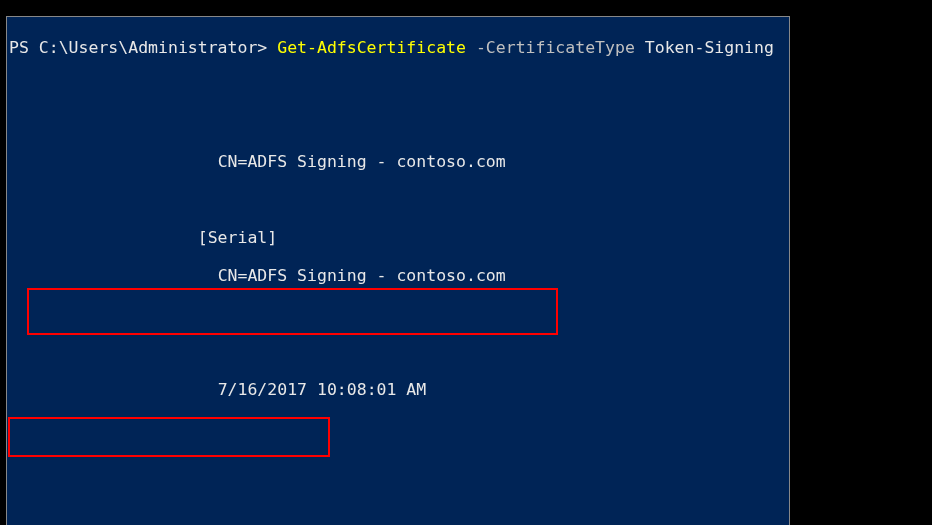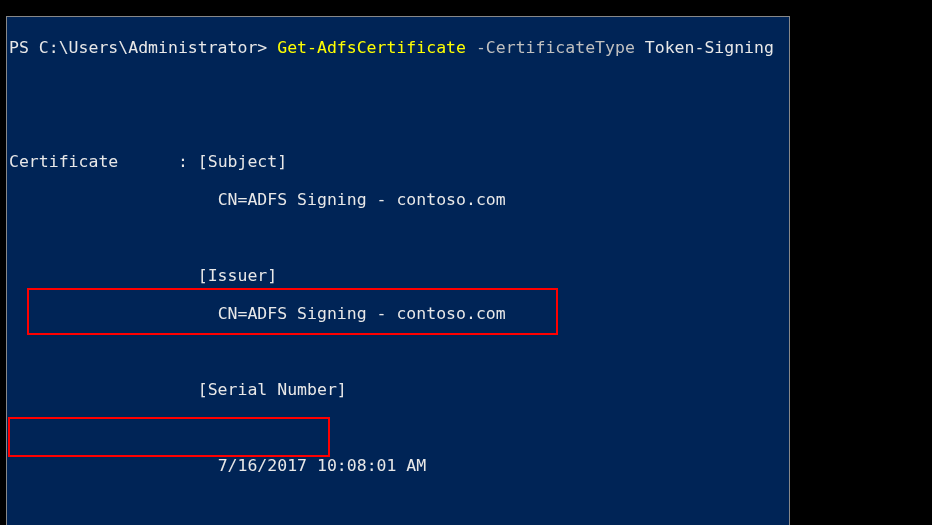--- a/index.html
+++ b/index.html
@@ -39,27 +39,25 @@
     box-sizing: border-box;
   }
 </style>
 </head>
 <body>
 
 <div class="console">
 <div class="line"><span class="prompt">PS C:\Users\Administrator&gt; </span><span class="cmdlet">Get-AdfsCertificate</span><span class="param"> -CertificateType </span><span class="value">Token-Signing</span></div>
 <div class="line"> </div>
 <div class="line"> </div>
-<div class="line"><span>Certificate</span>      <span>:</span> <span>[Subject]</span></div>
 <div class="line">                     <span>CN=ADFS Signing - contoso.com</span></div>
 <div class="line"> </div>
-<div class="line">                   <span>[Issuer]</span></div>
+<div class="line">                   <span>[Serial]</span></div>
 <div class="line">                     <span>CN=ADFS Signing - contoso.com</span></div>
 <div class="line"> </div>
-<div class="line">                   <span>[Serial Number]</span></div>
 <div class="line"> </div>
 <div class="line">                     <span>7/16/2017 10:08:01 AM</span></div>
 
 
 
 
 
 
 
 

